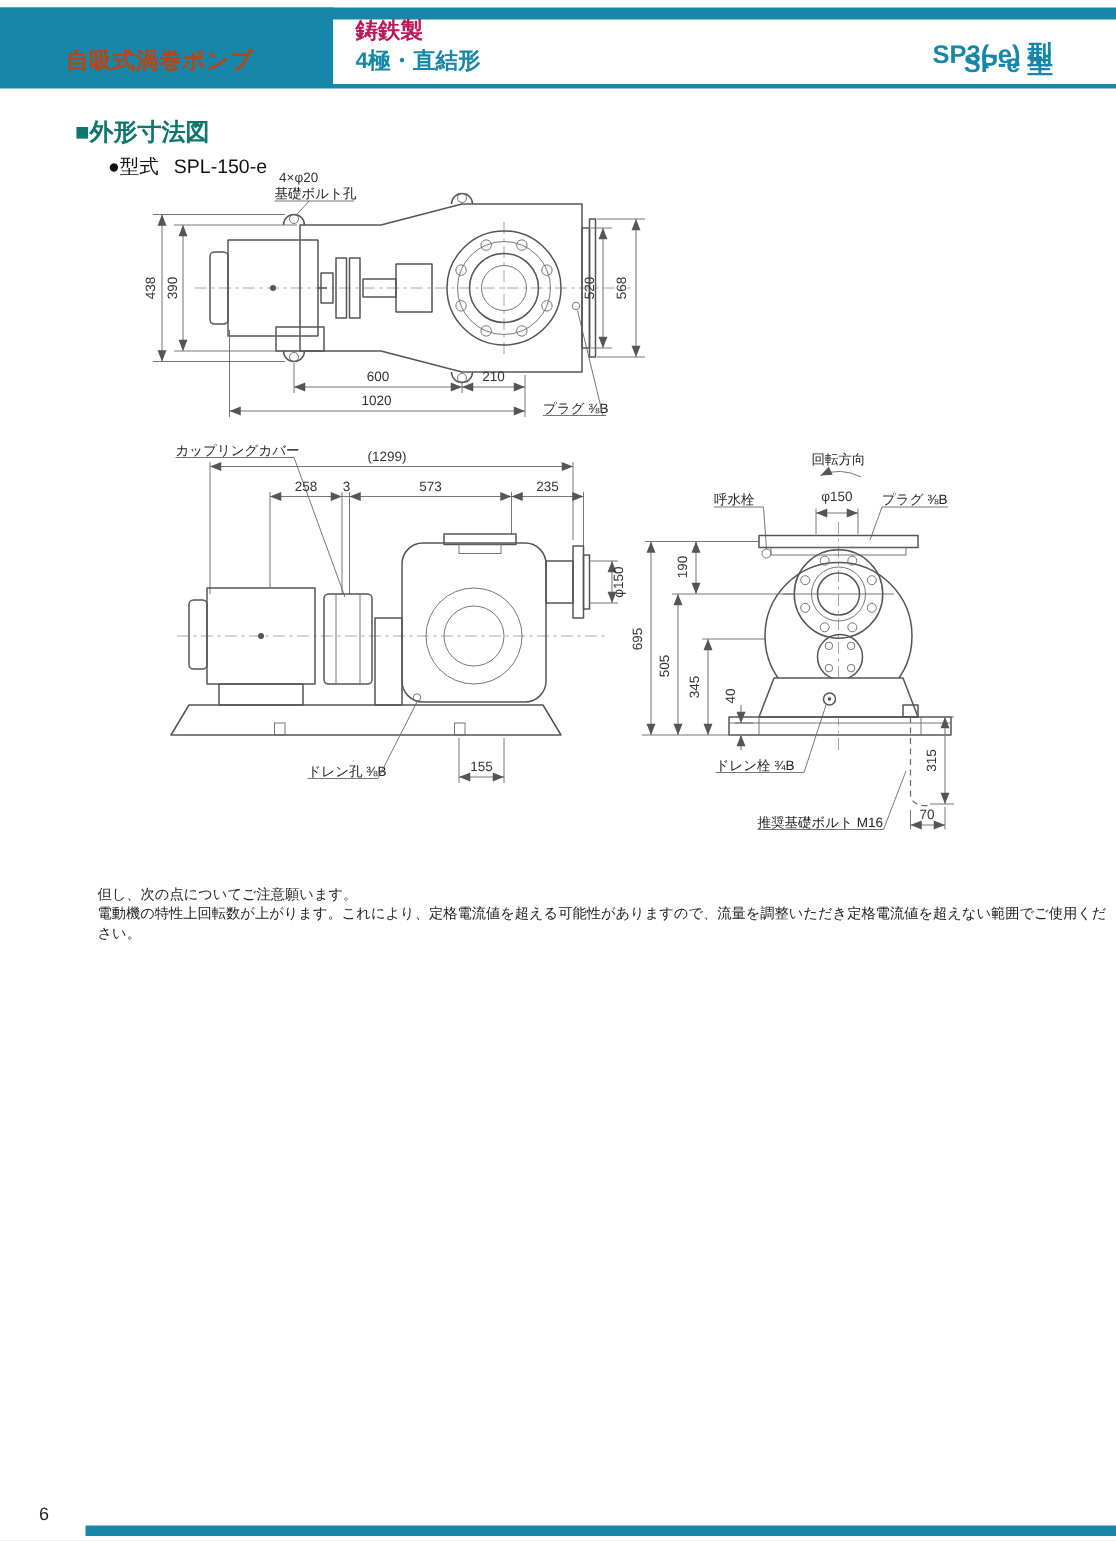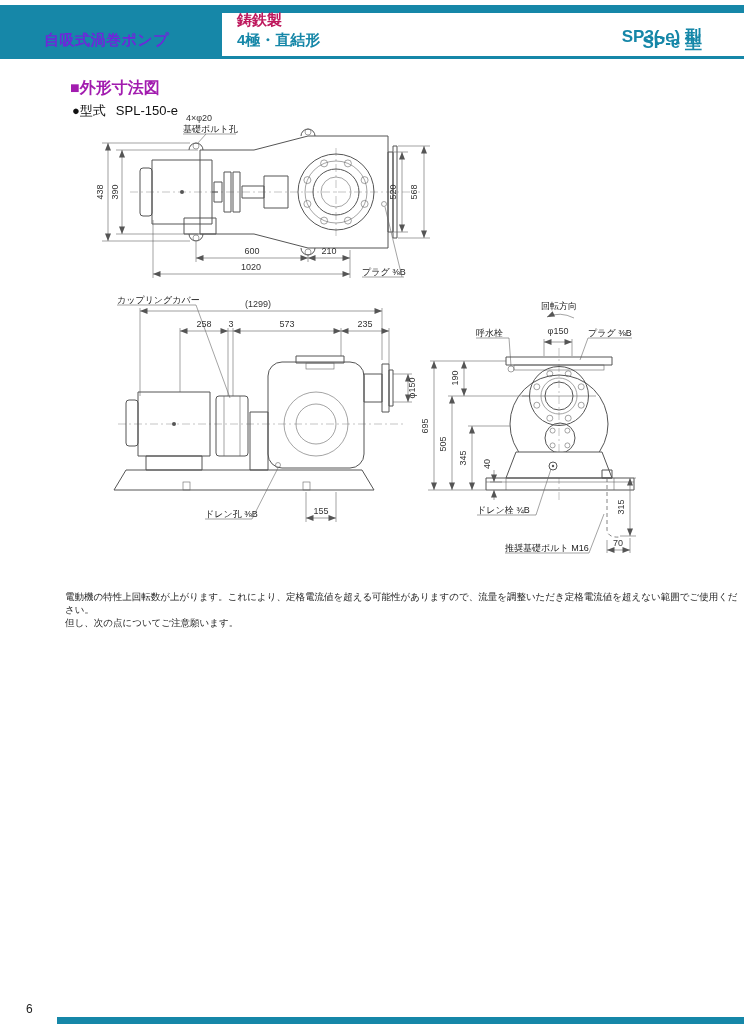--- a/index.html
+++ b/index.html
@@ -4,27 +4,27 @@
 <style>
   html,body{margin:0;padding:0;background:#e8e8e8;}
   .page{position:relative;width:744px;height:1027px;background:#ffffff;margin:0 auto;
         font-family:"Liberation Sans","DejaVu Sans",sans-serif;overflow:hidden;}
   .abs{position:absolute;}
   
   .teal{background:#1687a8;}
   .hdr-strip{top:5px;left:0;right:0;height:8px;}
   .hdr-block{top:5px;left:0;width:222px;height:52px;}
   .hdr-rule{top:56px;left:0;right:0;height:2.5px;}
-  .hdr-product{top:31px;left:44px;color:#6d28d9;font-size:15px;font-weight:bold;letter-spacing:.5px;}
+  .hdr-product{top:31px;left:44px;color:#c2410c;font-size:15px;font-weight:bold;letter-spacing:.5px;}
   .hdr-mat{top:11px;left:237px;color:#be185d;font-size:15px;font-weight:bold;}
   .hdr-type{top:31px;left:237px;color:#1687a8;font-size:15px;font-weight:bold;}
   .hdr-m1{top:25px;right:42px;color:#1687a8;font-size:17px;font-weight:bold;}
   .hdr-m2{top:31px;right:42px;color:#1687a8;font-size:17px;font-weight:bold;}
   
-  .sec-title{top:78px;left:70px;color:#a21caf;font-size:16px;font-weight:bold;}
+  .sec-title{top:78px;left:50px;color:#0f766e;font-size:16px;font-weight:bold;}
   .model-line{top:102px;left:72px;color:#111;font-size:13px;font-weight:normal;}
   .model-line .mp{margin-right:10px;}
   
   .specs{top:133px;left:503px;color:#222;font-size:11px;line-height:14px;}
   .specs .flange{margin-bottom:14px;}
   .specs .row{display:flex;}
   .specs .lab{width:56px;}
   
   .notes{color:#222;font-size:9.5px;line-height:13px;}
   .note-block{top:556px;left:97px;}
@@ -290,20 +290,20 @@
       <text class="dt" x="618" y="546" text-anchor="middle">70</text>
 
       <text class="jt" x="477" y="513">ドレン栓 ¾B</text>
       <path class="th" d="M477,515 H536 L551,469"></path>
       <text class="jt" x="505" y="551">推奨基礎ボルト  M16</text>
       <path class="th" d="M505,553 H589 L604,514"></path>
     </g>
   </svg>
 
   <div class="abs notes remark-block">
+    <div class="ind">但し、次の点についてご注意願います。</div>
     <div class="ind">電動機の特性上回転数が上がります。これにより、定格電流値を超える可能性がありますので、流量を調整いただき定格電流値を超えない範囲でご使用ください。</div>
-    <div class="ind">但し、次の点についてご注意願います。</div>
   </div>
 
   <div class="abs pageno">6</div>
   <div class="abs teal foot-bar"></div>
 
 </div>
 
 </body></html>

